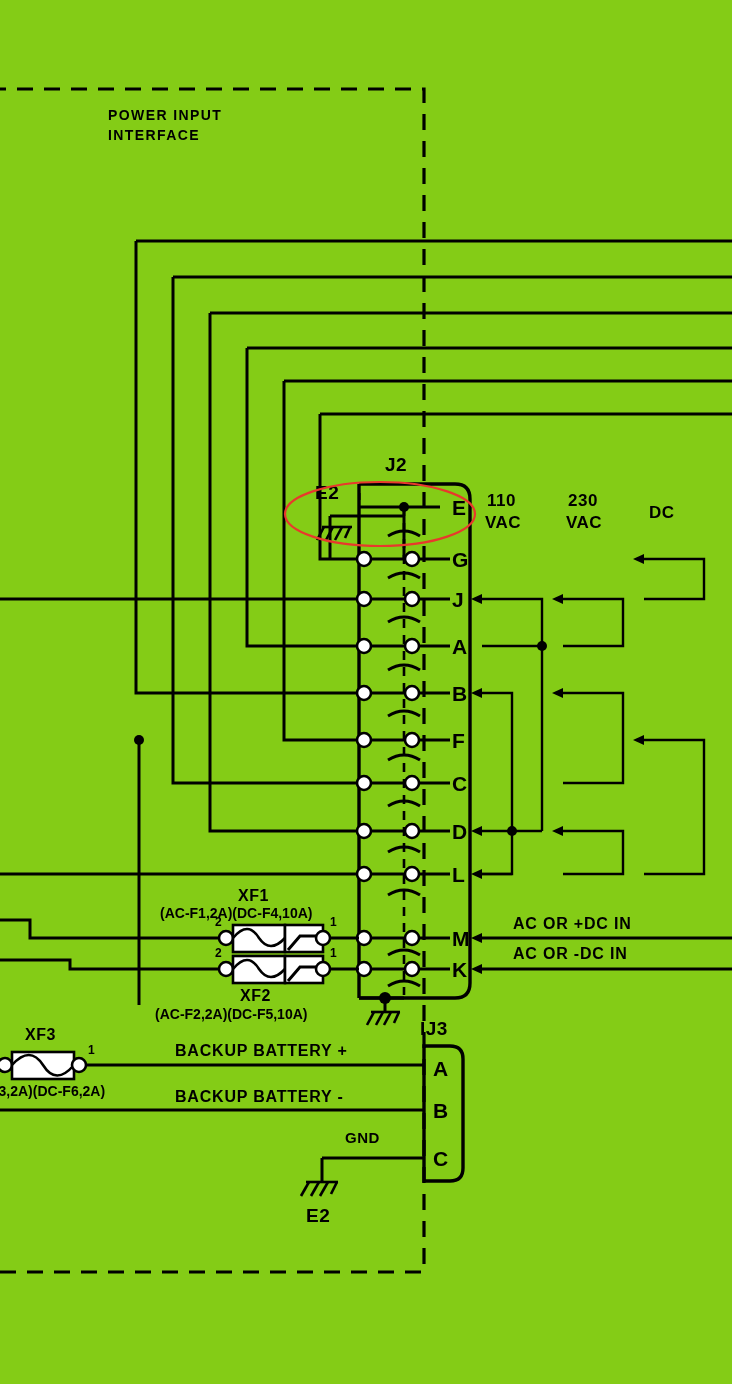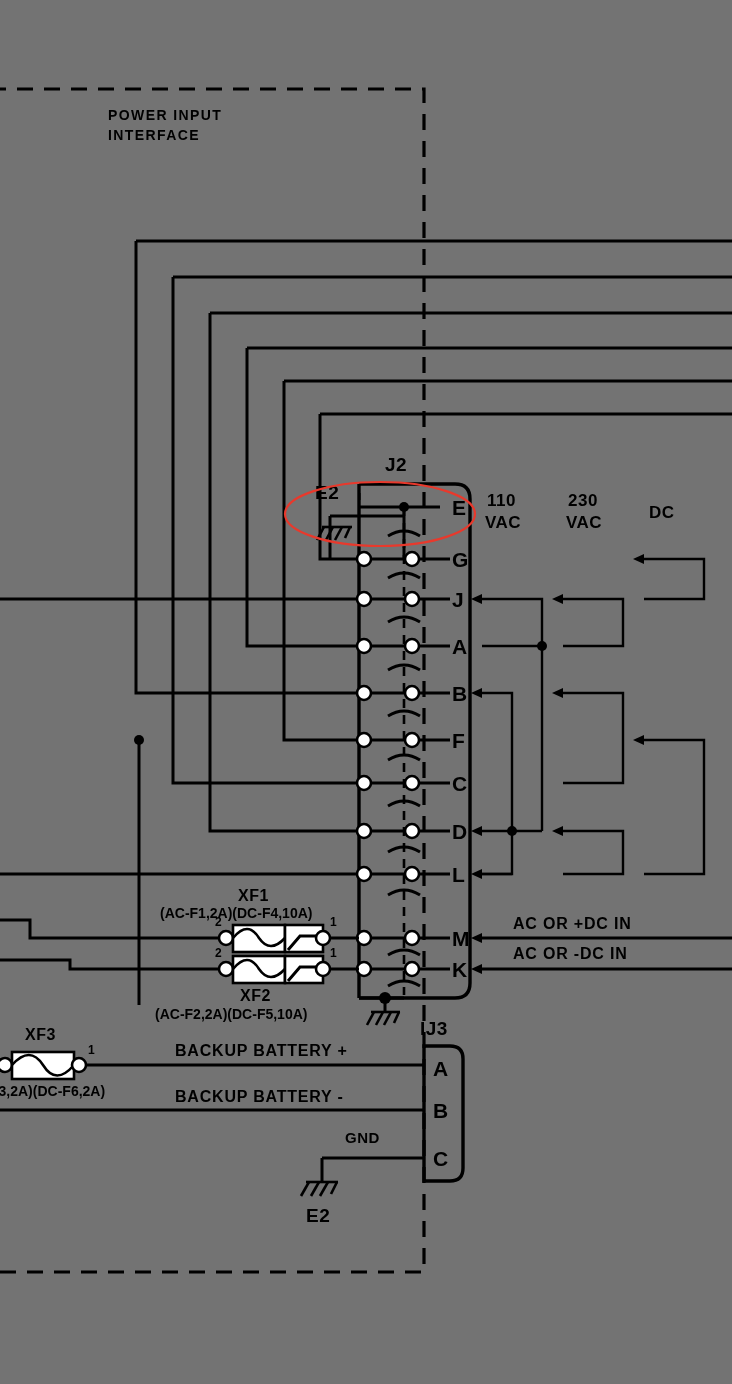--- a/index.html
+++ b/index.html
@@ -1,18 +1,18 @@
 <!DOCTYPE html>
 <html><head>
 <meta charset="utf-8">
 <style>
   html,body{margin:0;padding:0;background:#ffffff;}
   body{width:732px;height:1384px;overflow:hidden;
        font-family:"Liberation Sans", sans-serif;}
-  #sheet{position:relative;width:732px;height:1384px;background:#737373;}
+  #sheet{position:relative;width:732px;height:1384px;background:#84cc16;}
   svg#schematic{position:absolute;left:0;top:0;width:732px;height:1384px;}
   .wire{stroke:#000;stroke-width:3;fill:none;stroke-linecap:butt;}
   .wire-thin{stroke:#000;stroke-width:2.4;fill:none;}
   .bound{stroke:#000;stroke-width:3.2;fill:none;
          stroke-dasharray:16 11;}
   .shellline{stroke:#000;stroke-width:3.4;fill:none;}
   .dashcol{stroke:#000;stroke-width:2.6;fill:none;stroke-dasharray:9 7;}
   .pinring{fill:#fff;stroke:#000;stroke-width:2.6;}
   .dot{fill:#000;}
   .redmark{fill:none;stroke:#e8392c;stroke-width:2.2;}

